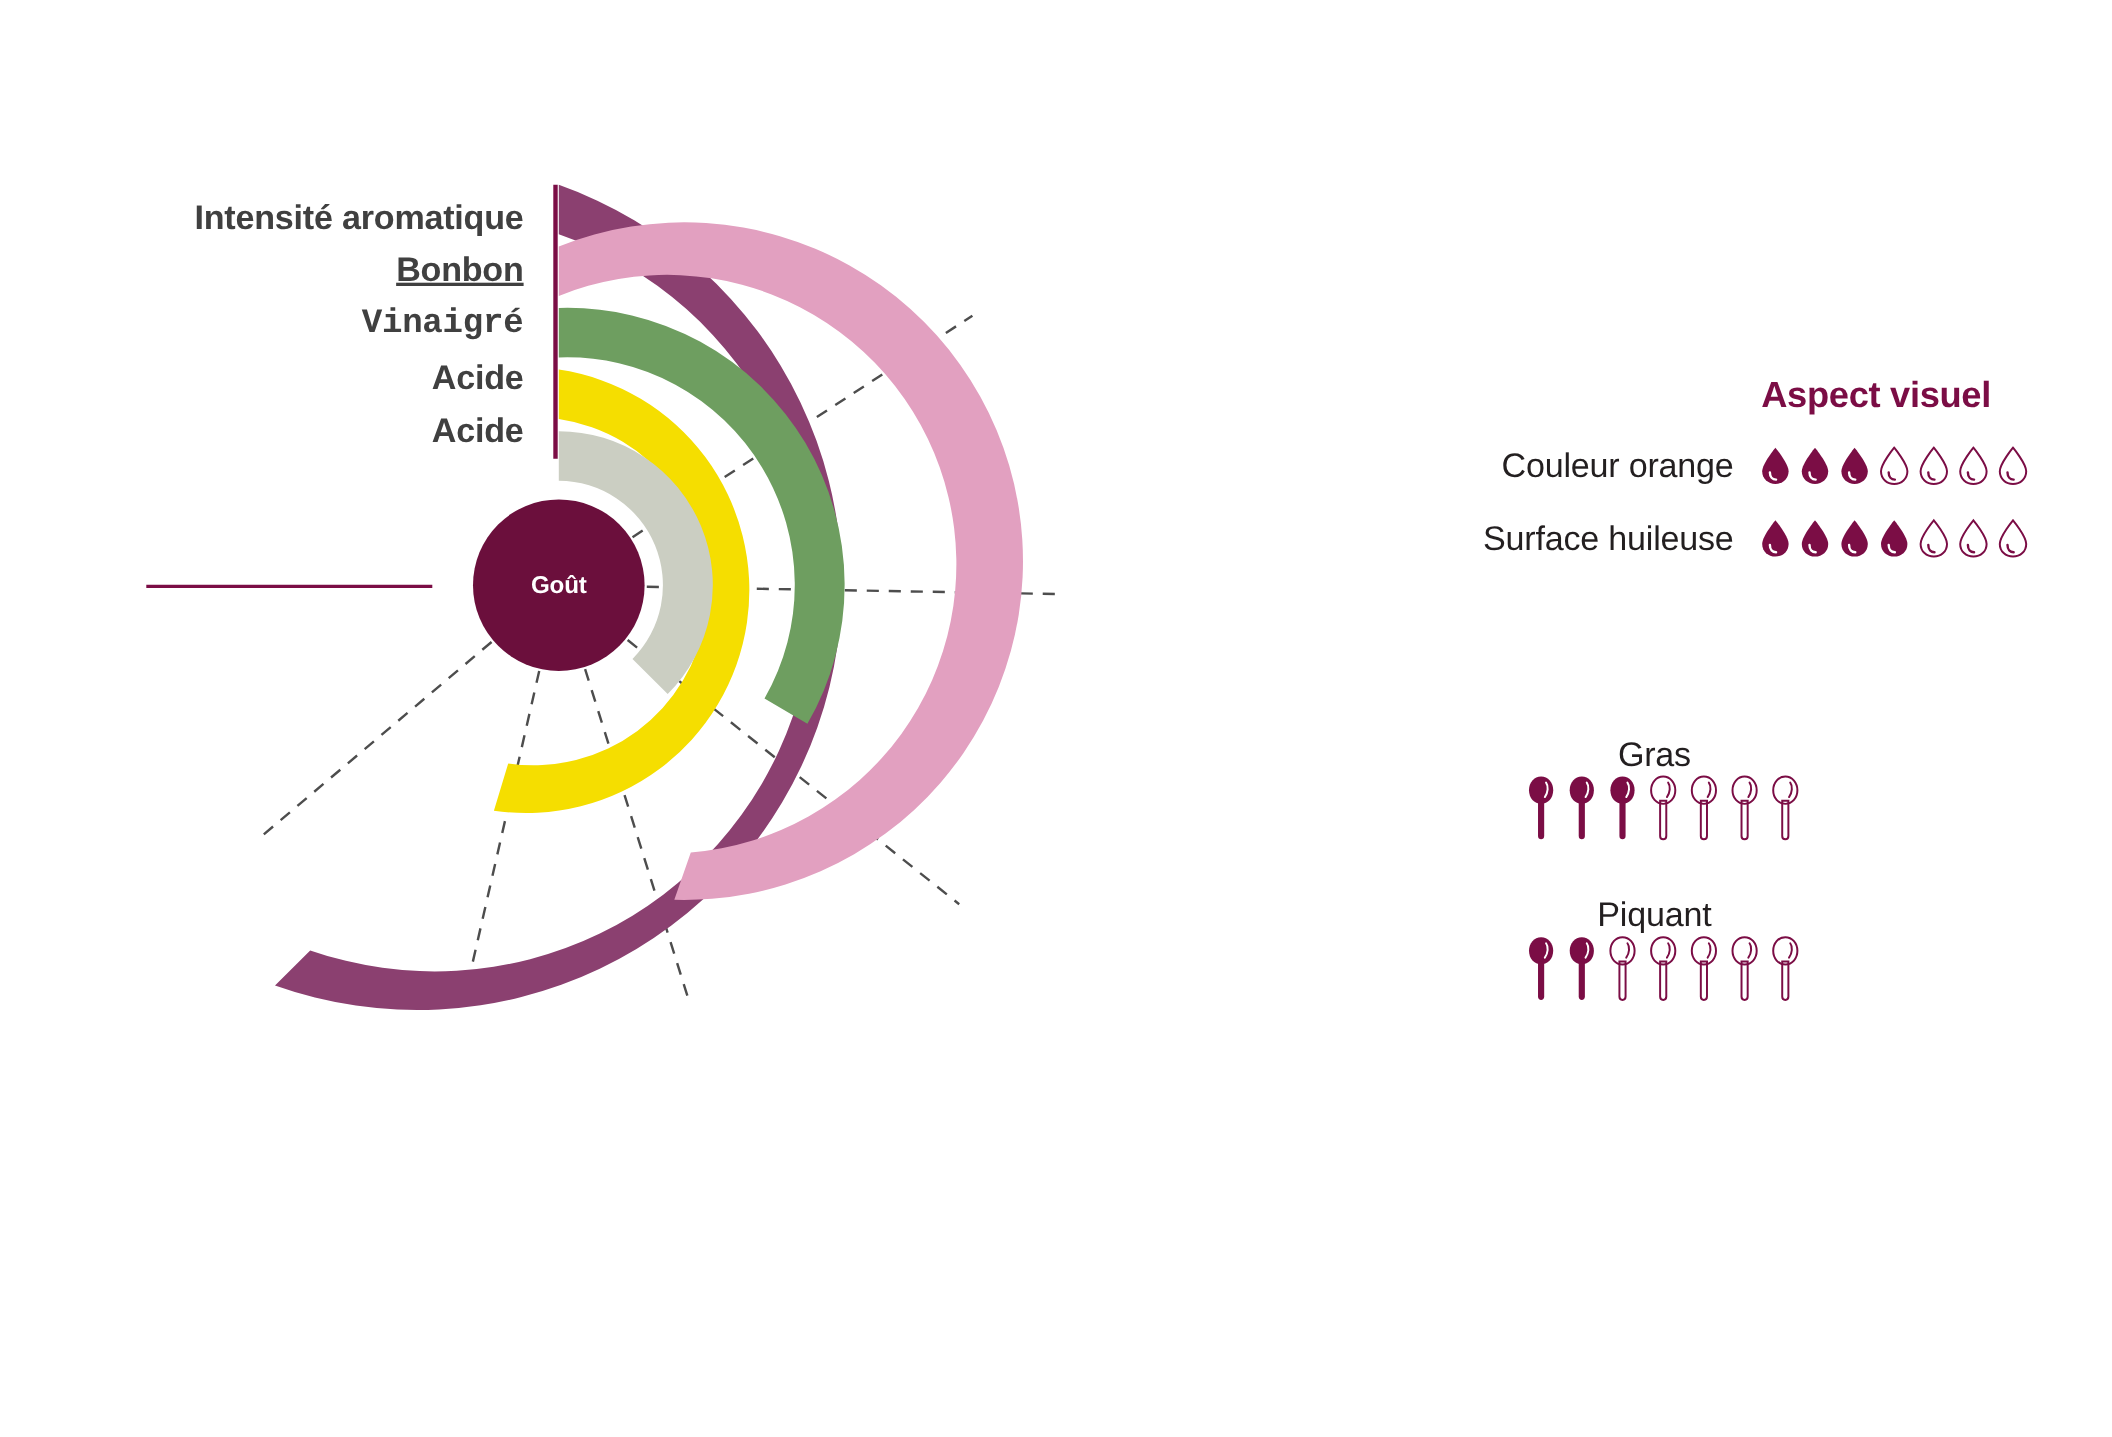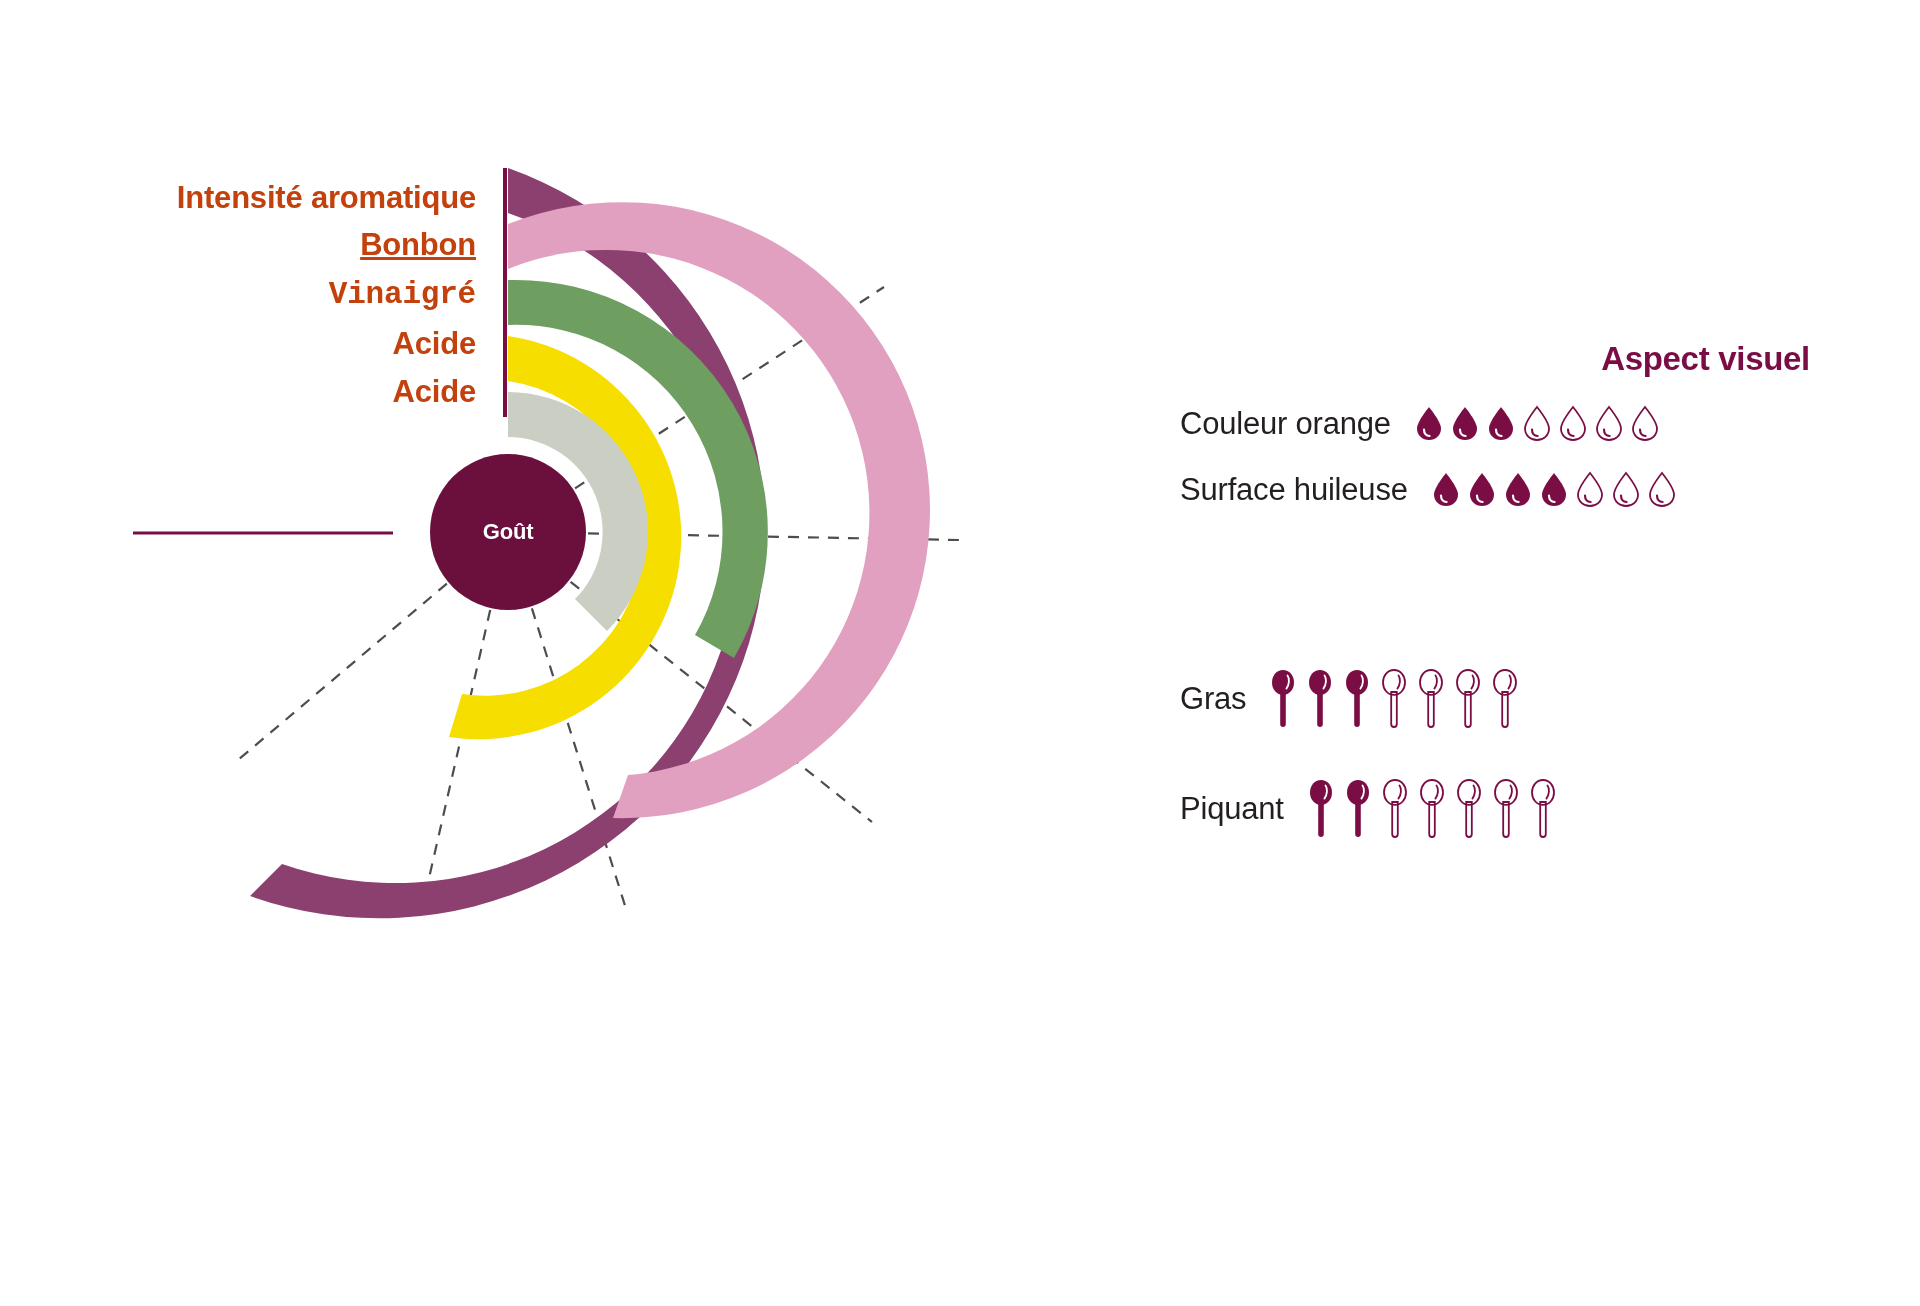--- a/index.html
+++ b/index.html
@@ -27,21 +27,21 @@
     position: absolute;
     left: 0;
     top: 0;
   }
 
   .axis-label {
     position: absolute;
     text-align: right;
     font-weight: bold;
     font-size: 31px;
-    color: #c2410c;
+    color: #404040;
     letter-spacing: -0.2px;
     white-space: nowrap;
     transform: translateY(-50%);
   }
 
   .center-label {
     position: absolute;
     color: #ffffff;
     font-weight: bold;
     font-size: 22px;
@@ -69,38 +69,39 @@
     font-size: 33px;
     color: #7B0D45;
     text-align: right;
     padding-right: 110px;
     letter-spacing: -0.3px;
   }
 
   .metric-row {
     display: flex;
     align-items: center;
+    justify-content: flex-end;
     padding-right: 70px;
     margin-top: 26px;
   }
   .metric-label {
     font-size: 31px;
     color: #231f20;
     margin-right: 22px;
     letter-spacing: -0.2px;
     white-space: nowrap;
   }
   .icon-set {
     display: flex;
     align-items: center;
   }
   .icon-set svg { display: block; }
   .drop-set svg { margin-right: 4px; }
   .spoon-set svg { margin-right: 7px; }
-  #section-texture .metric-row { margin-top: 48px; }
+  #section-texture .metric-row { margin-top: 48px; flex-direction: column; }
 </style>
 </head>
 <body>
 
 <div id="radial-chart">
 
   <svg id="radial-svg" width="1180" height="1306" viewBox="0 0 1180 1306">
 
     <g stroke="#4d4d4d" stroke-width="2.2" stroke-dasharray="11 9" fill="none">
       <line x1="508" y1="532" x2="884" y2="287"></line>

